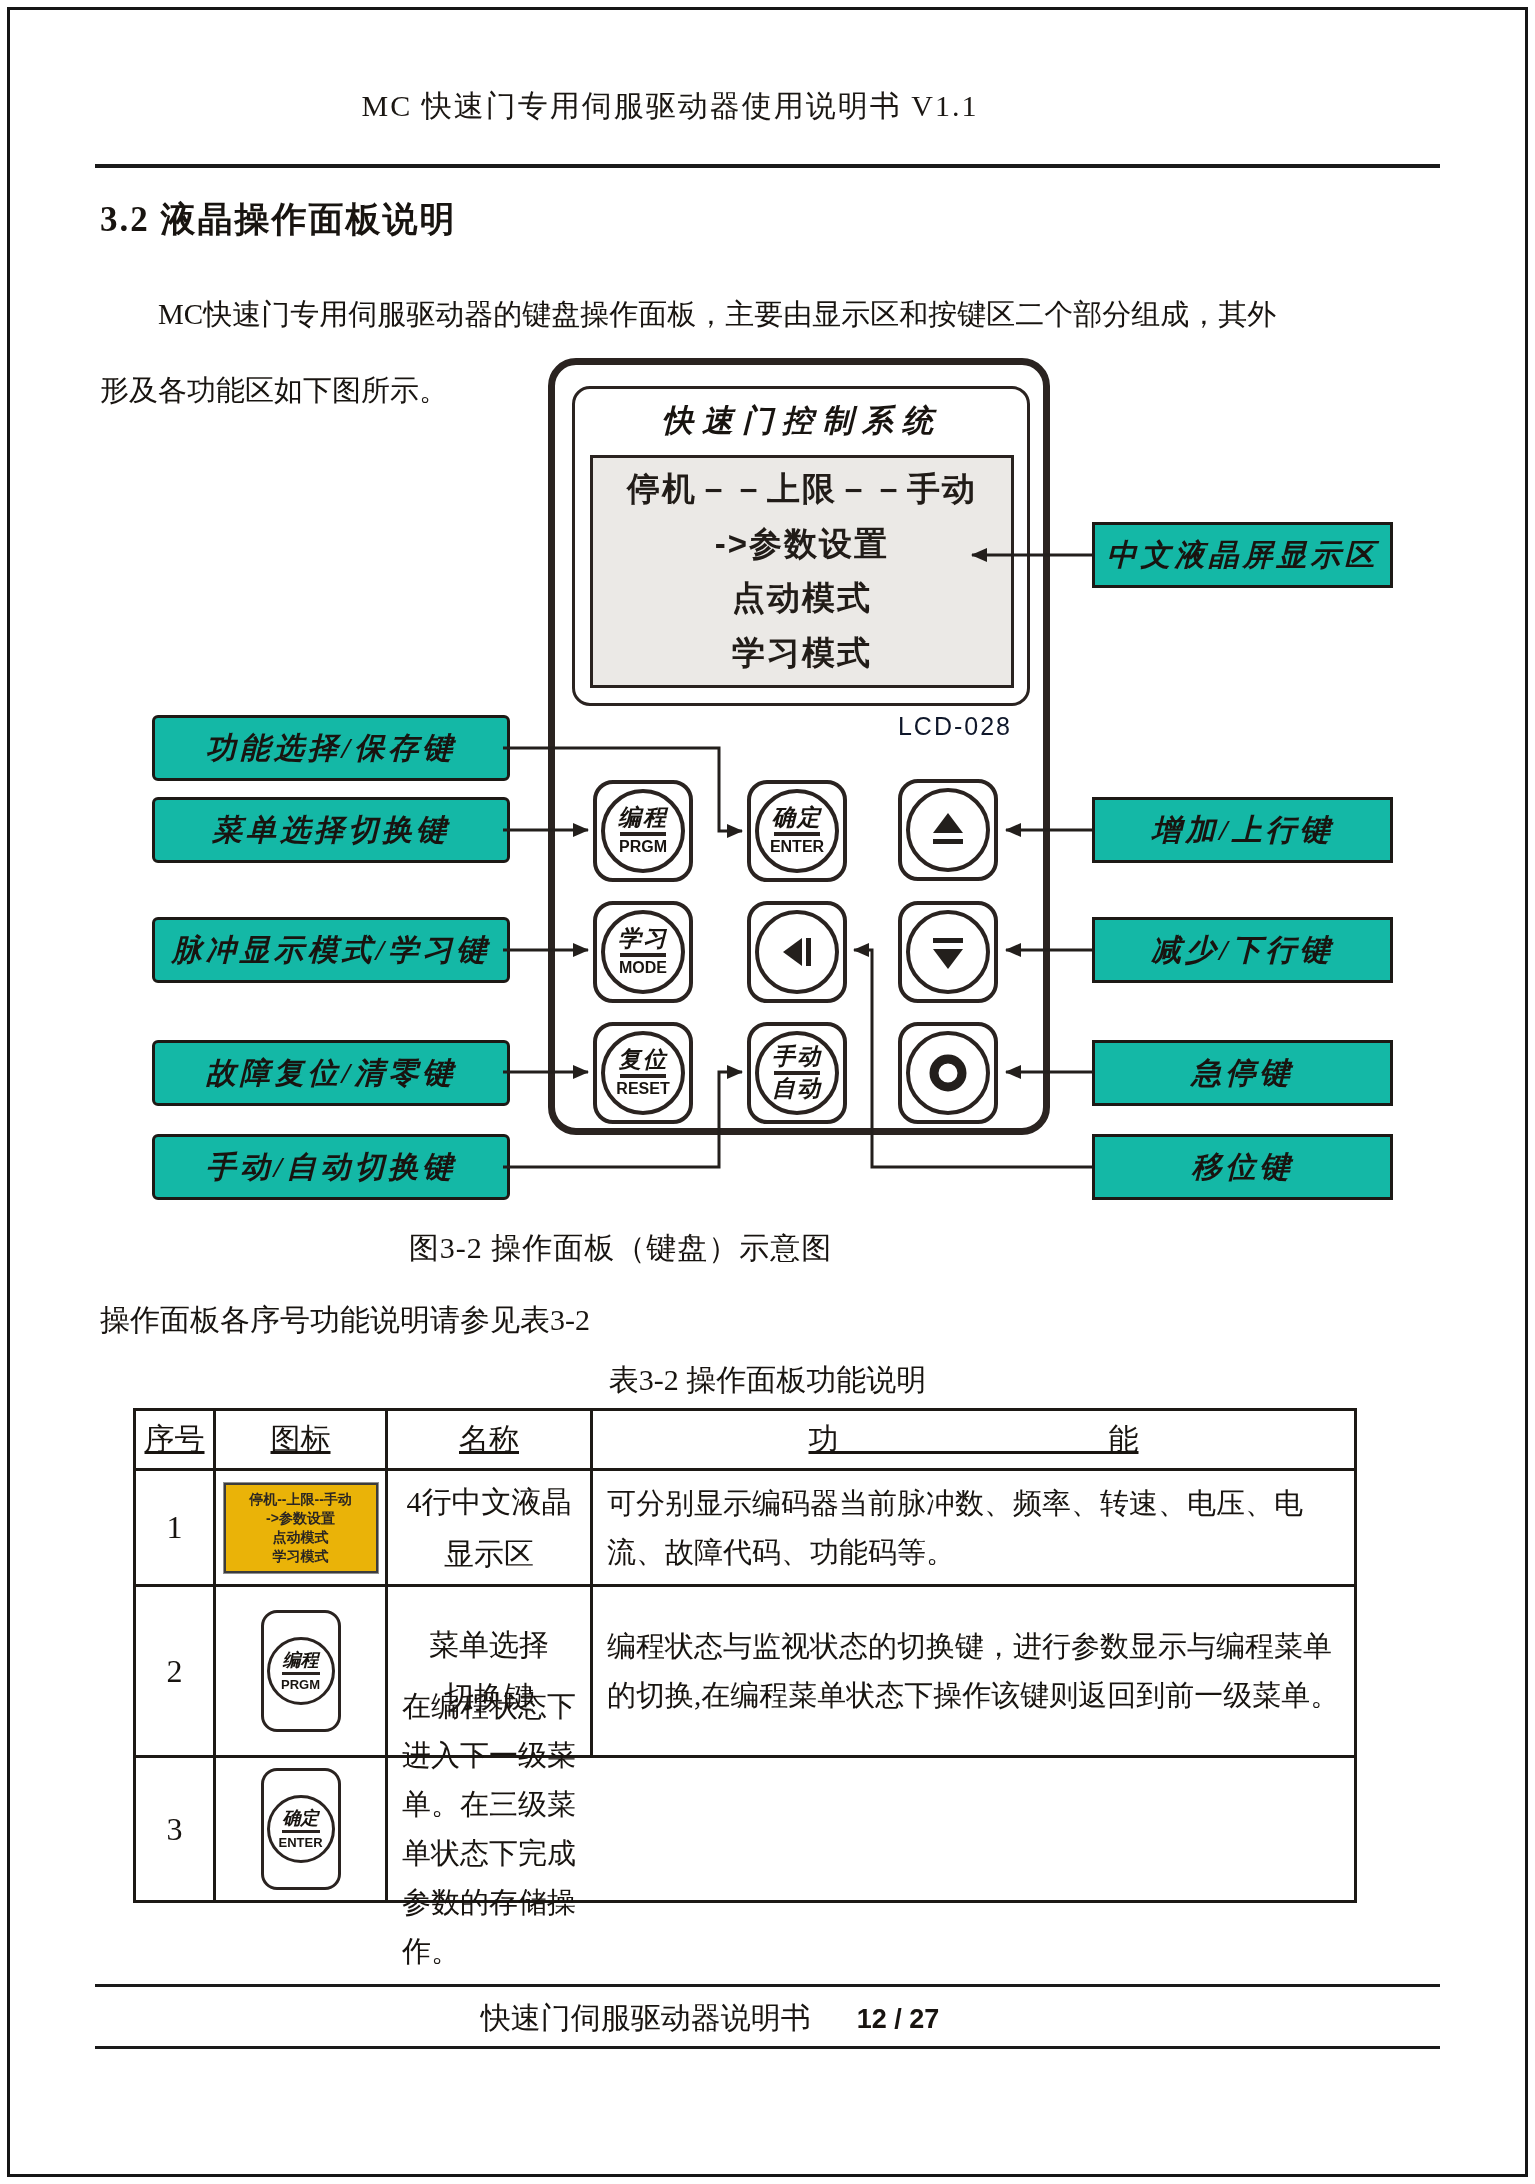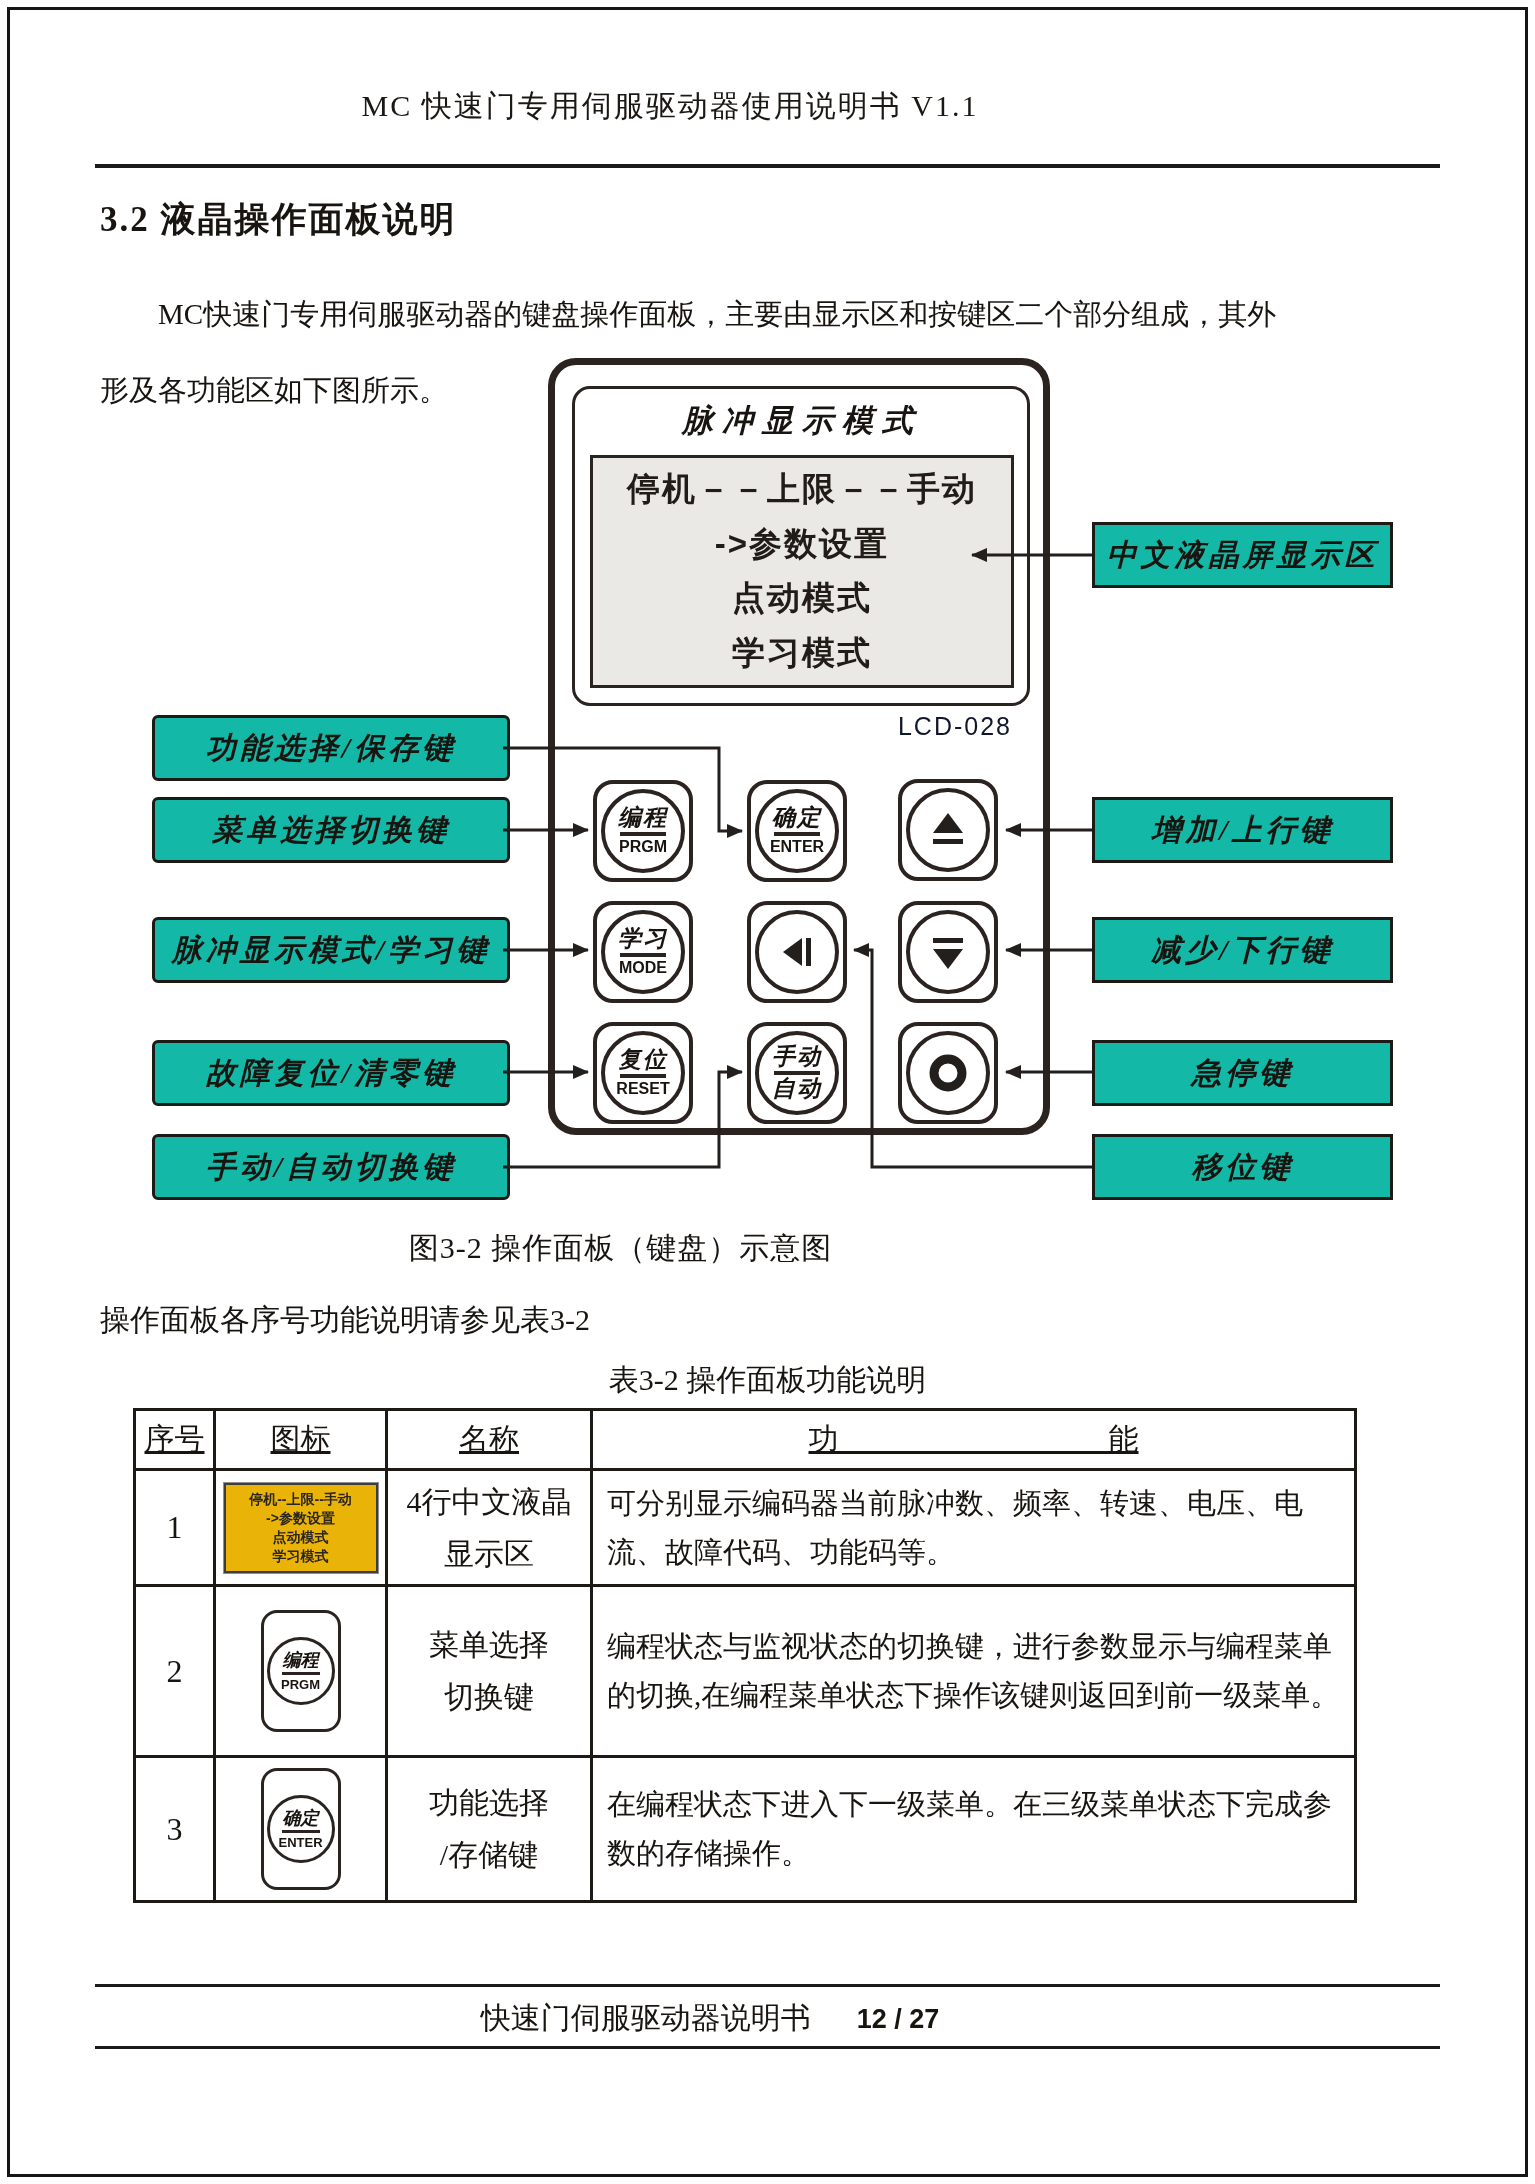--- a/index.html
+++ b/index.html
@@ -88,21 +88,21 @@
 
   <h2 class="section-heading">3.2 液晶操作面板说明</h2>
 
   <div class="intro">
     <div class="l1">MC快速门专用伺服驱动器的键盘操作面板，主要由显示区和按键区二个部分组成，其外</div>
     <div class="l2">形及各功能区如下图所示。</div>
   </div>
 
   <div class="panel"></div>
   <div class="bezel"></div>
-  <div class="lcd-title">脉冲显示模式</div>
+  <div class="lcd-title">快速门控制系统</div>
   <div class="lcd-screen">
     <div class="lcd-line">停机－－上限－－手动</div>
     <div class="lcd-line">-&gt;参数设置</div>
     <div class="lcd-line">点动模式</div>
     <div class="lcd-line">学习模式</div>
   </div>
   <div class="lcd-model">LCD-028</div>
 
   <div class="key" style="left:593px;top:780px;">
     <div class="key-circle">
@@ -250,24 +250,20 @@
     <div class="cell td-no last-row">3</div>
     <div class="cell last-row">
       <div class="mini-key">
         <div class="face">
           <span class="zh">确定</span>
           <span class="bar"></span>
           <span class="en">ENTER</span>
         </div>
       </div>
     </div>
-    <div class="cell td-name last-row">
-      <div>功能选择</div>
-      <div>/存储键</div>
-    </div>
     <div class="cell td-func last-col last-row">在编程状态下进入下一级菜单。在三级菜单状态下完成参数的存储操作。</div>
   </div>
 
   <div class="footer-rule" style="top:1984px;"></div>
   <div class="footer-text">
     <span>快速门伺服驱动器说明书</span>
     <span class="pageno">12 / 27</span>
   </div>
   <div class="footer-rule" style="top:2046px;"></div>
 </div>

